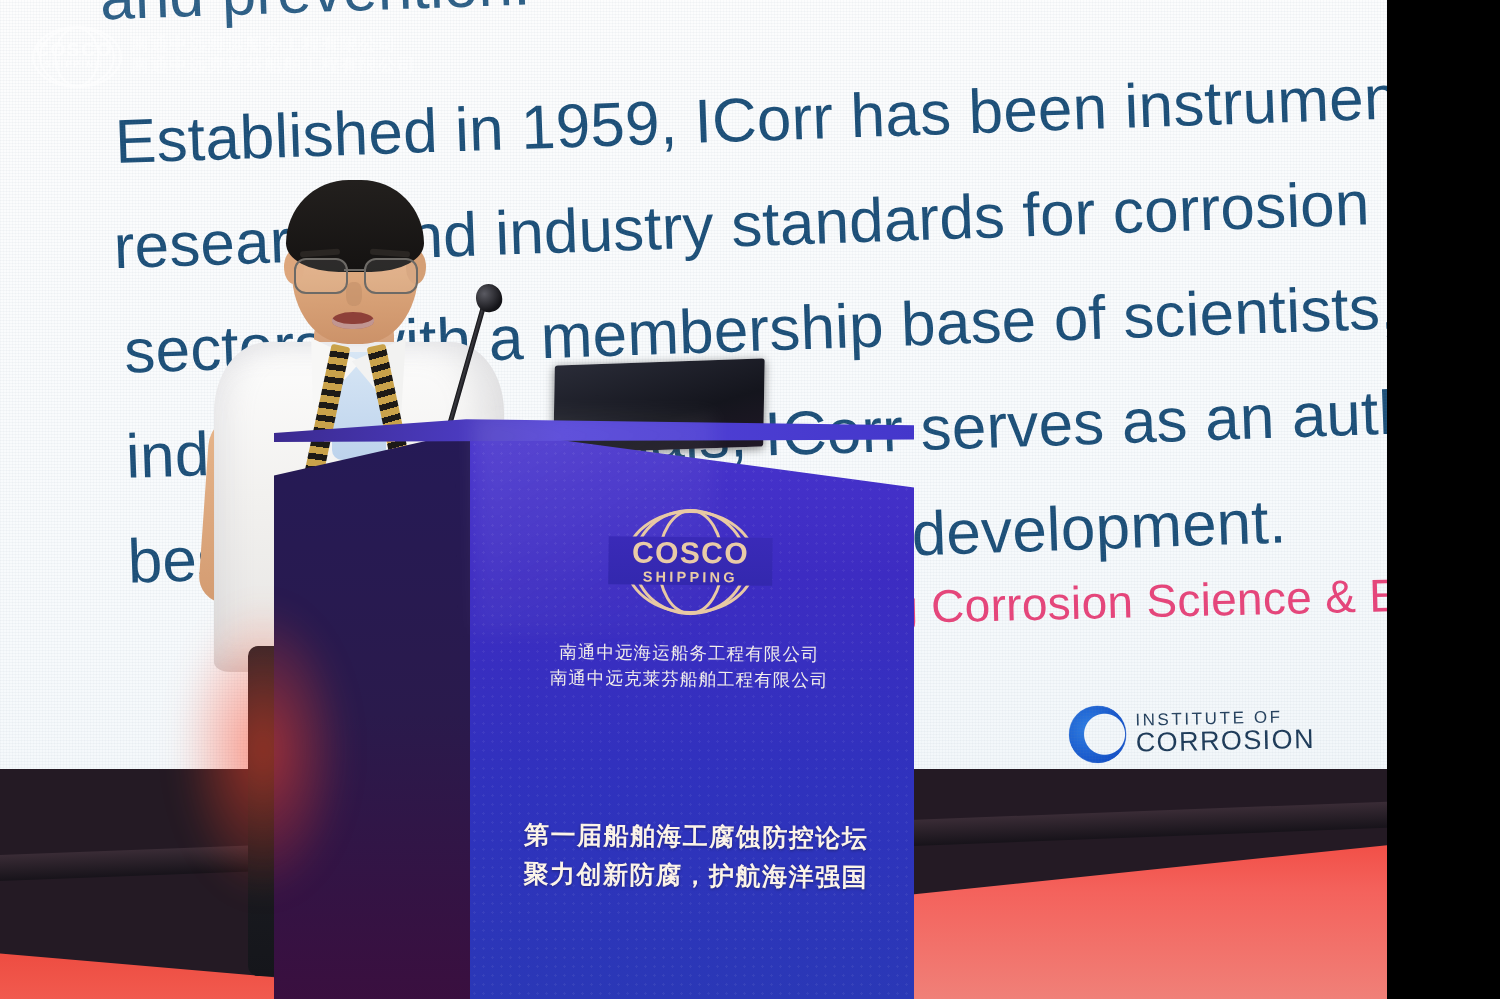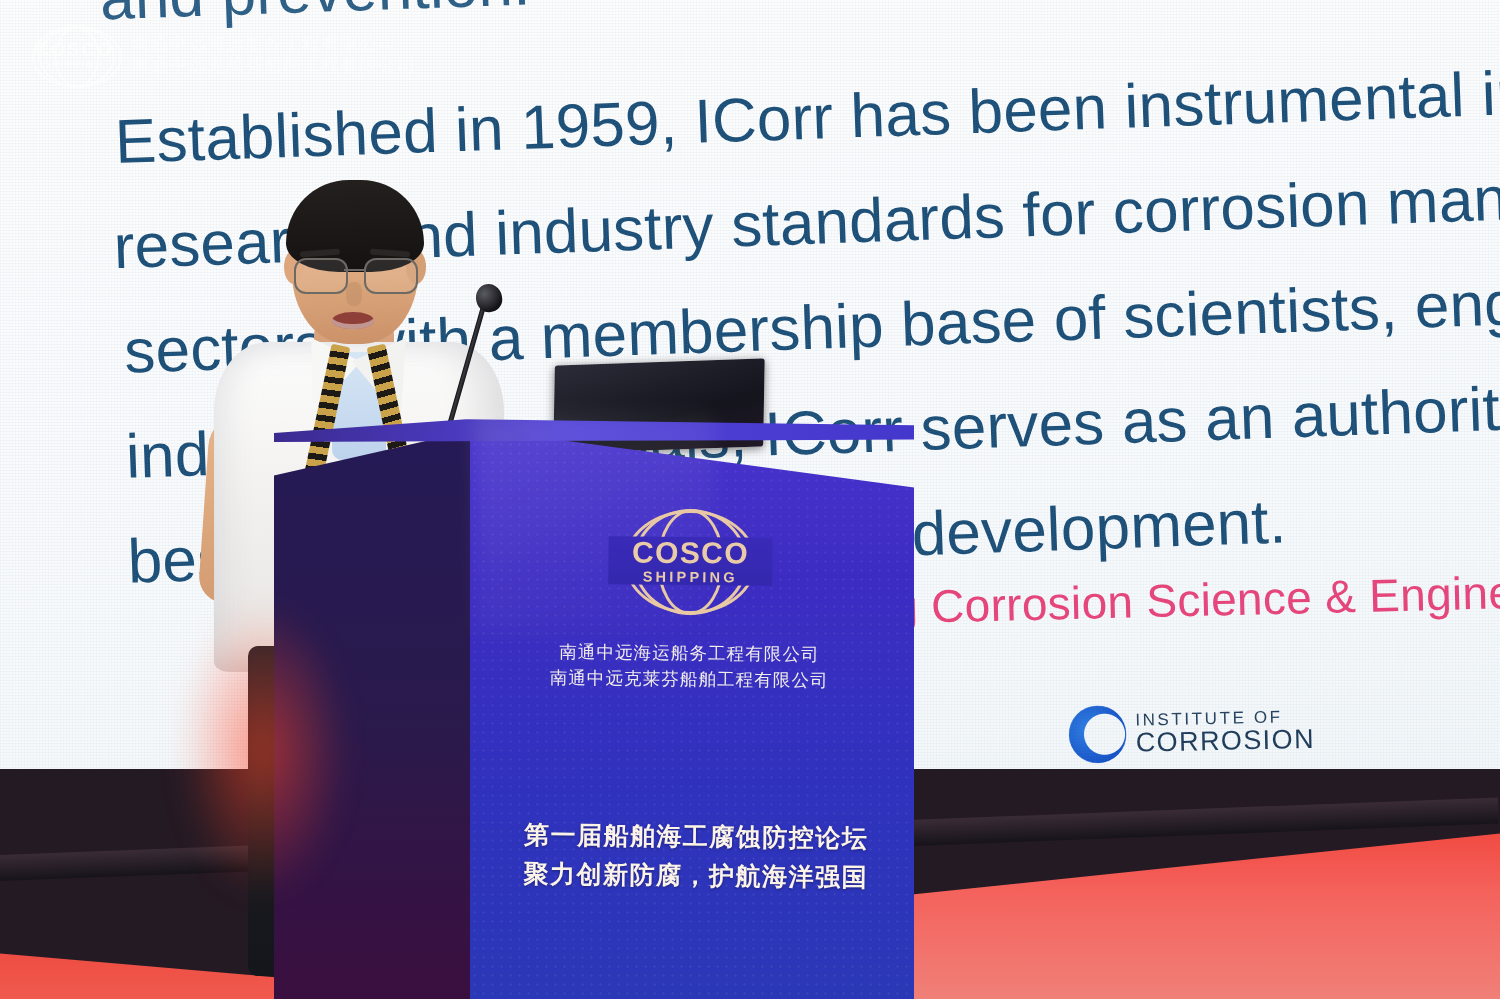--- a/index.html
+++ b/index.html
@@ -1,20 +1,20 @@
 <!DOCTYPE html>
 <html><head>
 <meta charset="utf-8">
 <style>
   html,body{margin:0;padding:0;background:#000;}
   body{font-family:"Liberation Sans",sans-serif;}
 
   .stage{
     position:relative;
-    width:1500px;height:999px;
+    width:1387px;height:999px;
     overflow:hidden;
     background:#f4f7f9;
   }
 
   
   .led-screen{
     position:absolute;inset:0;
     background:linear-gradient(172deg,#fdfdfd 0%,#f7fafc 55%,#eef4f8 100%);
     overflow:hidden;
   }

